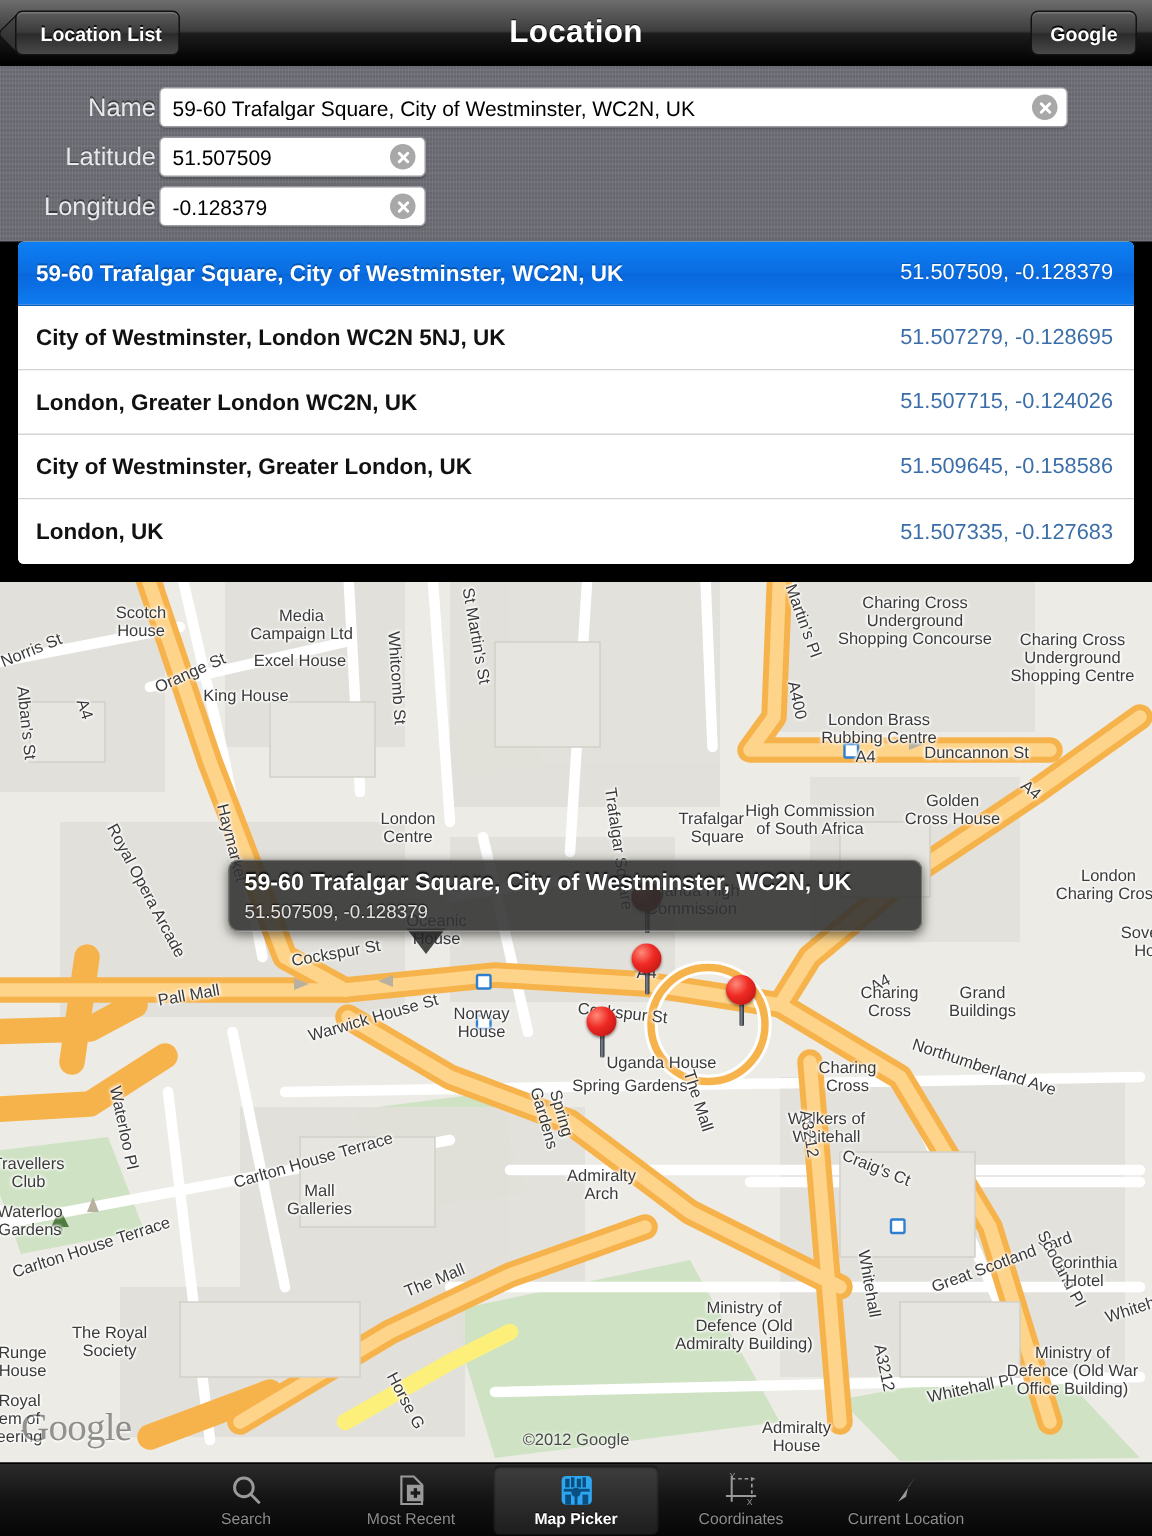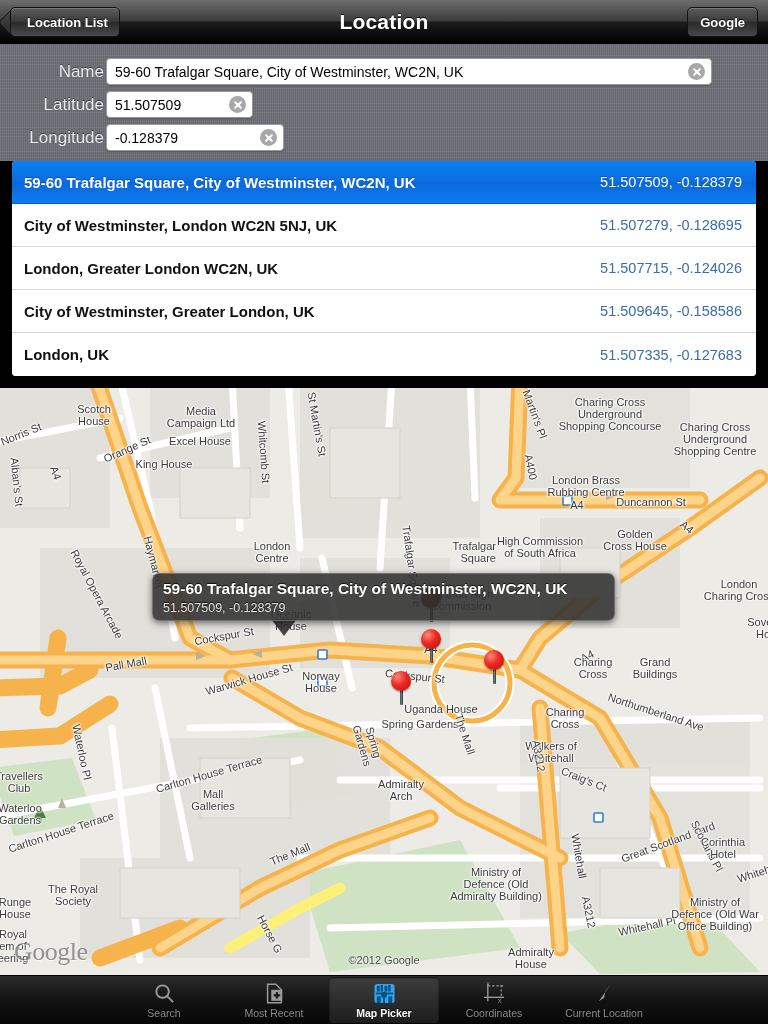--- a/index.html
+++ b/index.html
@@ -90,21 +90,21 @@
   .clear-ico::before, .clear-ico::after {
     content: ""; position: absolute; left: 3.5px; top: 7.6px;
     width: 10px; height: 2px; background: #fff; border-radius: 1px;
   }
   .clear-ico::before { transform: rotate(45deg); }
   .clear-ico::after  { transform: rotate(-45deg); }
 
   #row-name      { top: 14px; left: 0; width: 712px; }
   #row-name .field-box { flex: 1; }
   #row-lat       { top: 47px; left: 0; }
-  #row-lat .field-box  { width: 147px; }
+  #row-lat .field-box  { width: 178px; }
   #row-lon       { top: 80px; left: 0; }
   #row-lon .field-box  { width: 178px; }
 
   
   .results {
     position: absolute; top: 161px; left: 12px; width: 744px;
     border-radius: 4px; overflow: hidden;
     box-shadow: 0 1px 3px rgba(0,0,0,0.45);
     z-index: 30;
     background: #fff;

